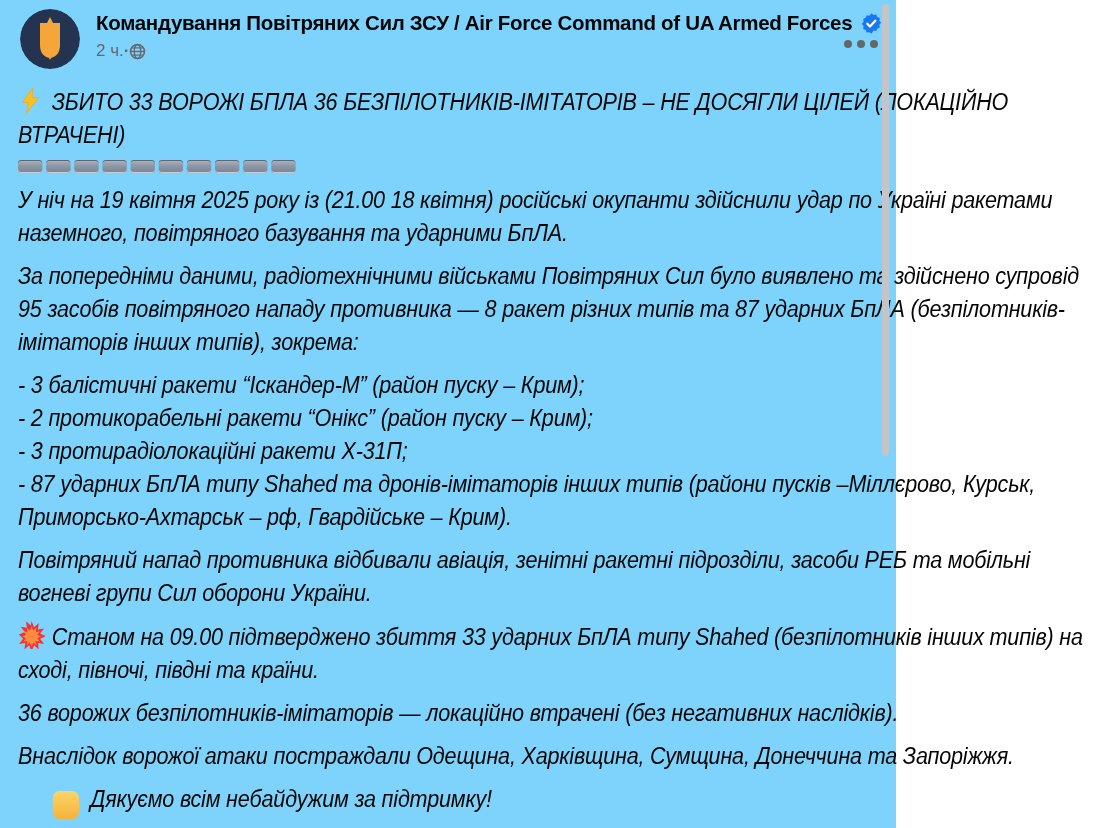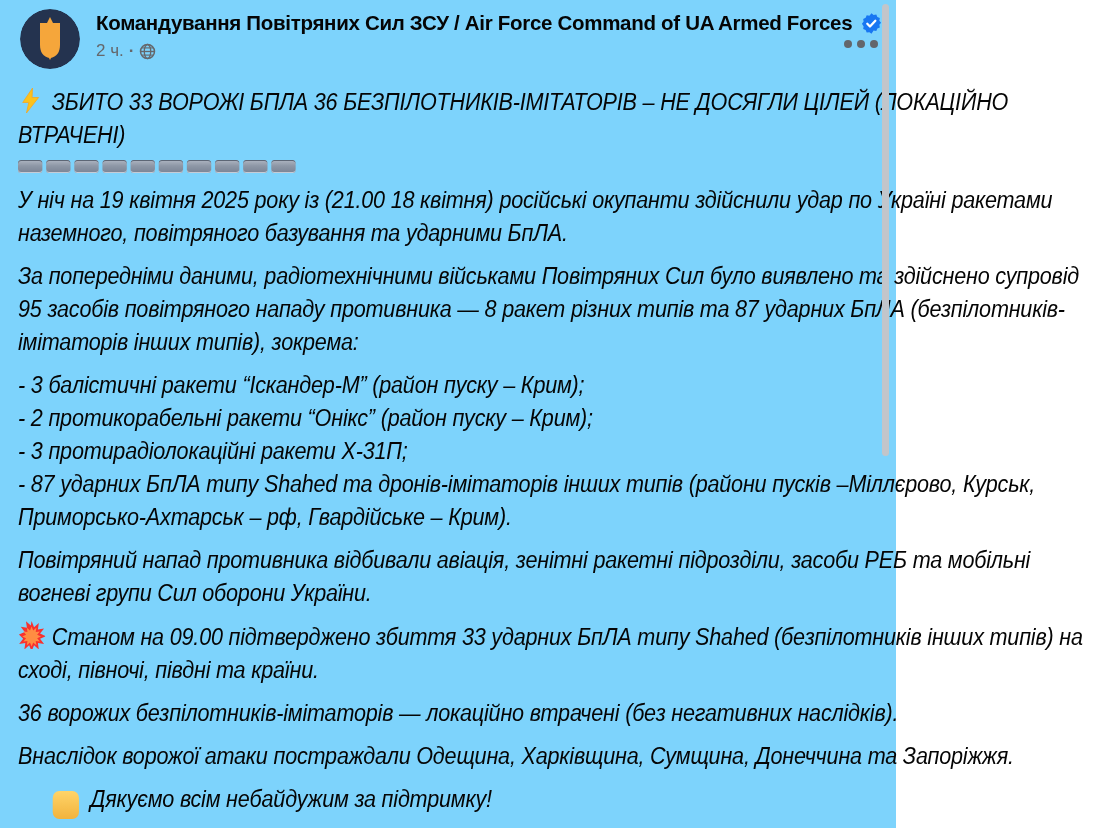--- a/index.html
+++ b/index.html
@@ -18,21 +18,21 @@
     overflow:hidden;cursor:pointer;
   }
   .header-text{padding-top:2px;min-width:0;}
   .name-row{display:flex;align-items:center;}
   .page-name{
     font-size:20.5px;font-weight:700;color:#050505;letter-spacing:-0.3px;
     white-space:nowrap;cursor:pointer;
   }
   .verified{display:inline-flex;margin-left:8px;flex:0 0 auto;}
   .meta-row{
-    display:flex;align-items:center;gap:5px;margin-top:6px;
+    display:flex;align-items:center;margin-top:6px;
     font-size:17px;color:#65676b;
   }
   .meta-row .sep{font-weight:700;}
   .menu-btn{
     position:absolute;top:34px;right:16px;display:flex;gap:5px;align-items:center;
     padding:6px 2px;cursor:pointer;
   }
   .menu-btn .d{width:8px;height:8px;border-radius:50%;background:#63666b;}
 
   

